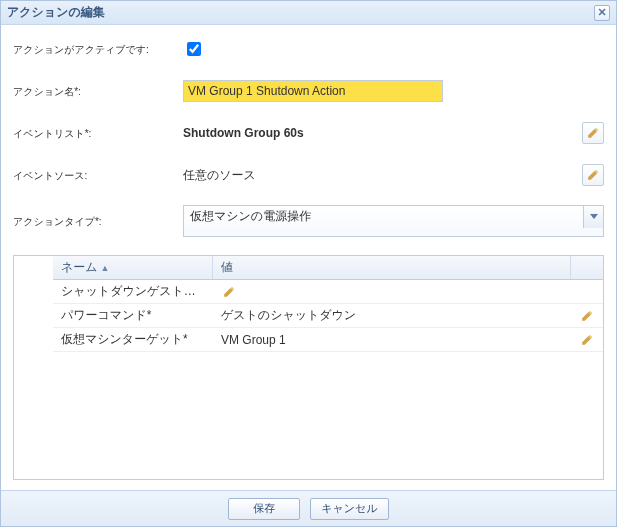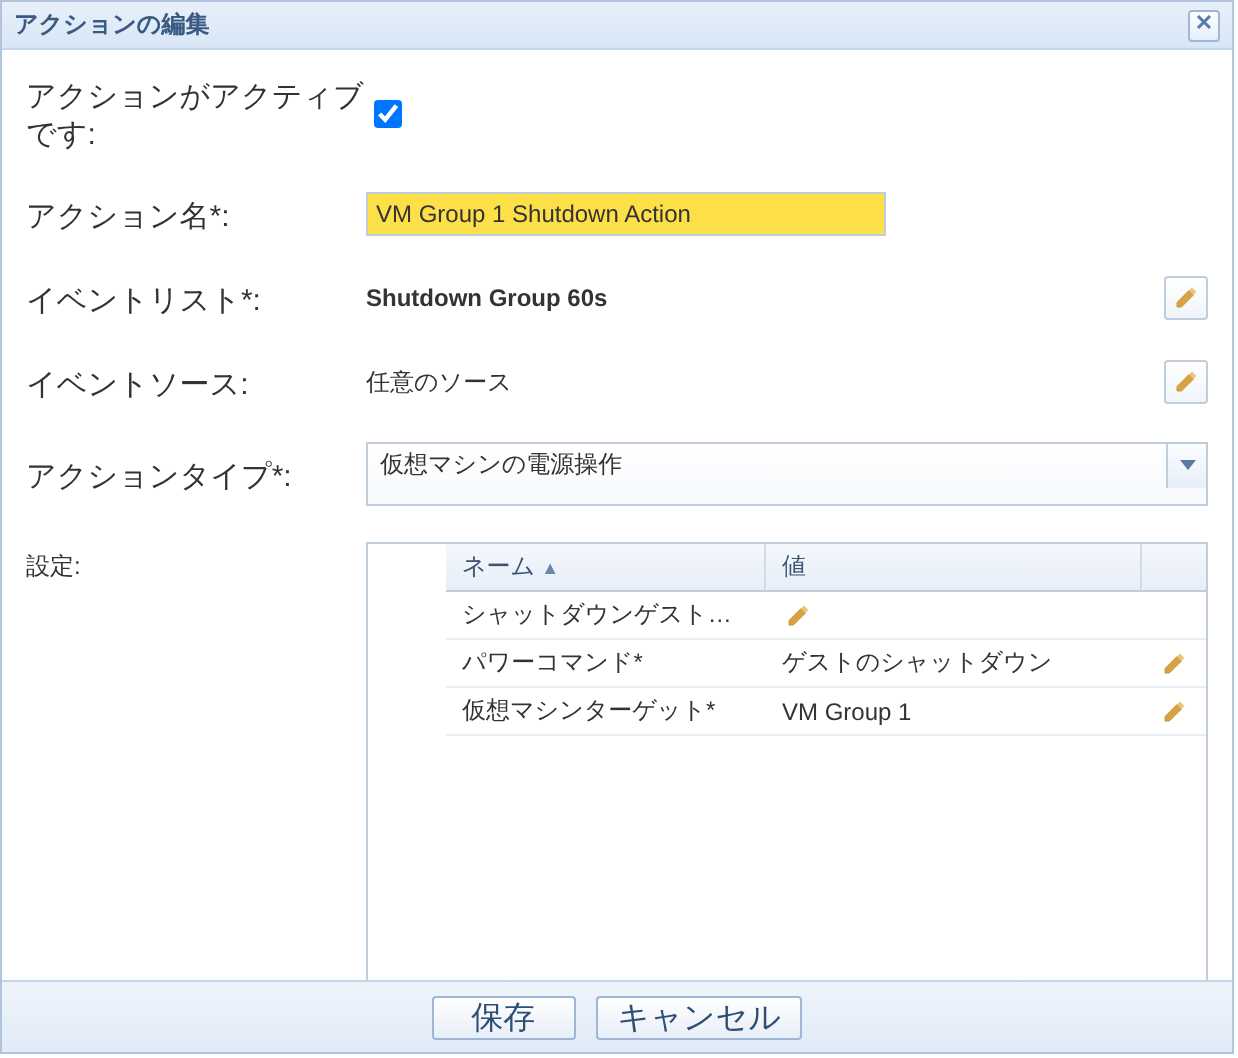--- a/index.html
+++ b/index.html
@@ -52,21 +52,21 @@
   }
   .form-row {
     display: flex;
     align-items: center;
     margin-bottom: 18px;
     min-height: 24px;
   }
   .form-label {
     width: 170px;
     color: #333;
-    font-size: 15px;
+    font-size: 10px;
     padding-top: 2px;
   }
   .form-control {
     flex: 1;
     display: flex;
     align-items: center;
   }
   .checkbox {
     width: 14px;
     height: 14px;
@@ -215,21 +215,21 @@
     gap: 10px;
   }
   .btn {
     min-width: 72px;
     height: 22px;
     border: 1px solid #9fb7d4;
     border-radius: 2px;
     background: linear-gradient(to bottom, #ffffff, #e7eef8);
     color: #2f4e74;
     font-family: inherit;
-    font-size: 16px;
+    font-size: 11px;
     cursor: pointer;
     padding: 0 10px;
   }
 </style>
 </head>
 <body>
 
 <div class="dialog">
 
   <div class="titlebar">
@@ -291,21 +291,20 @@
           <div class="select-arrow">
             <svg width="8" height="6" viewBox="0 0 8 6">
                 <path fill="#5b7aa3" d="M0 0 L8 0 L4 5 Z"></path>
               </svg>
           </div>
         </div>
       </div>
     </div>
 
     <div class="settings-row">
-      <div class="settings-label">設定:</div>
       <div class="grid">
         <div class="grid-header">
           <div class="grid-header-cell col-name">
             <span>ネーム</span>
             <span class="sort-arrow">▲</span>
           </div>
           <div class="grid-header-cell col-value">
             <span>値</span>
           </div>
           <div class="grid-header-cell col-edit"></div>

